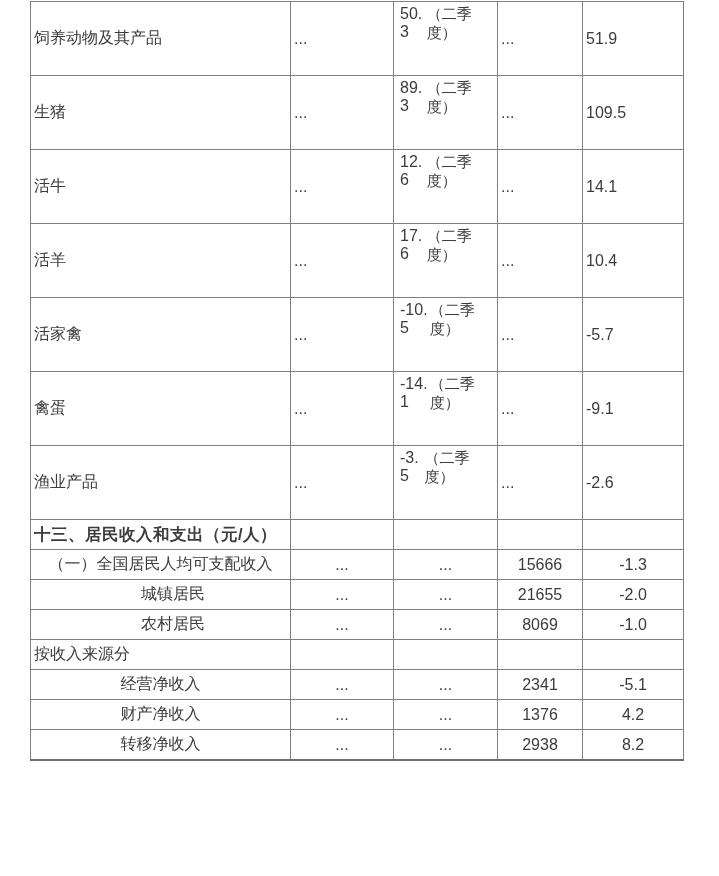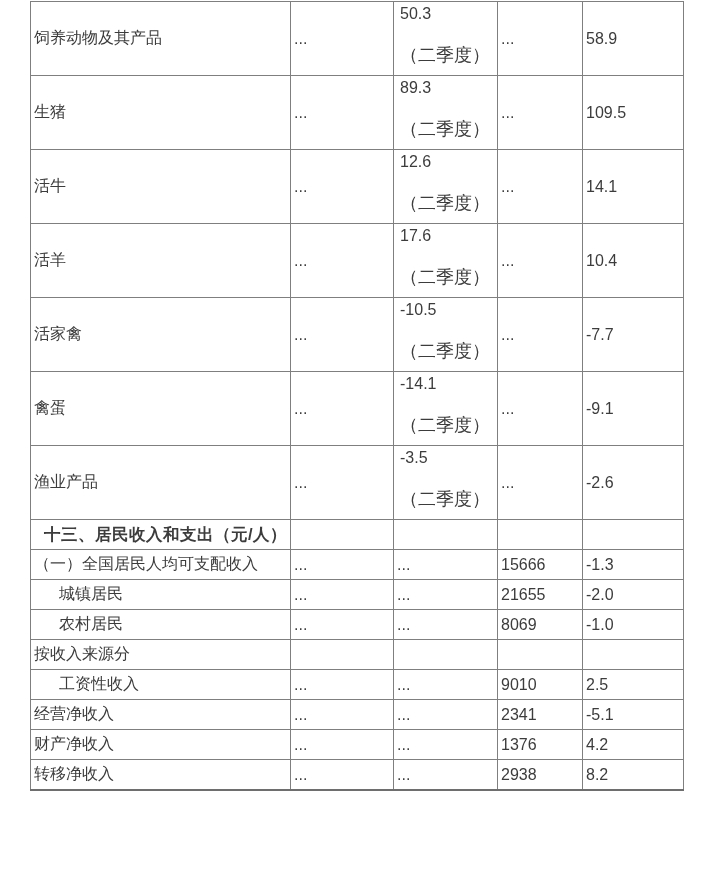--- a/index.html
+++ b/index.html
@@ -26,40 +26,40 @@
     word-break: break-all;
   }
   
   .col-item { width: 260px; }
   .col-d1   { width: 103px; }
   .col-q    { width: 104px; }
   .col-d2   { width: 85px;  }
   .col-v    { width: 101px; }
 
   .row-tall td    { height: 73px; }
-  .row-section td { height: 29px; text-align: right; }
+  .row-section td { height: 29px; }
   .row-label td   { height: 29px; }
-  .row-normal td  { height: 29px; }
+  .row-normal td  { height: 29px; text-align: center; }
   .row-wrap td    { height: 55px; }
 
   .row-section .c-item { font-weight: bold; font-size: 16.5px; letter-spacing: 0.5px; }
   .row-wrap .c-item { line-height: 27px; }
   .indent-row .c-item { padding-left: 28px; }
 
   .c-q { vertical-align: top; padding: 0; }
   .q-wrap {
     display: flex;
-    flex-direction: column;
+    flex-direction: row;
     justify-content: space-between;
     height: 73px;
     box-sizing: border-box;
     padding: 3px 3px 8px 3px;
   }
   .q-val  { font-size: 16px; }
-  .q-note { font-size: 18px; }
+  .q-note { font-size: 15px; }
 
   .stat-table tr:last-child td { border-bottom: 2px solid #6e6e6e; }
 </style>
 </head>
 <body>
 
 <div>
   <table class="stat-table">
     <colgroup>
       <col class="col-item">
@@ -72,21 +72,21 @@
         <tr class="row-tall">
           <td class="c-item">饲养动物及其产品</td>
           <td class="c-dots">...</td>
           <td class="c-q">
             <div class="q-wrap">
               <div class="q-val">50.3</div>
               <div class="q-note">（二季度）</div>
             </div>
           </td>
           <td class="c-dots">...</td>
-          <td class="c-val">58.9</td>
+          <td class="c-val">51.9</td>
         </tr>
         <tr class="row-tall">
           <td class="c-item">生猪</td>
           <td class="c-dots">...</td>
           <td class="c-q">
             <div class="q-wrap">
               <div class="q-val">89.3</div>
               <div class="q-note">（二季度）</div>
             </div>
           </td>
@@ -120,21 +120,21 @@
         <tr class="row-tall">
           <td class="c-item">活家禽</td>
           <td class="c-dots">...</td>
           <td class="c-q">
             <div class="q-wrap">
               <div class="q-val">-10.5</div>
               <div class="q-note">（二季度）</div>
             </div>
           </td>
           <td class="c-dots">...</td>
-          <td class="c-val">-7.7</td>
+          <td class="c-val">-5.7</td>
         </tr>
         <tr class="row-tall">
           <td class="c-item">禽蛋</td>
           <td class="c-dots">...</td>
           <td class="c-q">
             <div class="q-wrap">
               <div class="q-val">-14.1</div>
               <div class="q-note">（二季度）</div>
             </div>
           </td>
@@ -180,27 +180,20 @@
           <td class="c-dots">...</td>
           <td class="c-val">8069</td>
           <td class="c-val">-1.0</td>
         </tr>
         <tr class="row-label">
           <td class="c-item">按收入来源分</td>
           <td class="c-empty"></td>
           <td class="c-empty"></td>
           <td class="c-empty"></td>
           <td class="c-empty"></td>
-        </tr>
-        <tr class="row-normal indent-row">
-          <td class="c-item">工资性收入</td>
-          <td class="c-dots">...</td>
-          <td class="c-dots">...</td>
-          <td class="c-val">9010</td>
-          <td class="c-val">2.5</td>
         </tr>
         <tr class="row-normal">
           <td class="c-item">经营净收入</td>
           <td class="c-dots">...</td>
           <td class="c-dots">...</td>
           <td class="c-val">2341</td>
           <td class="c-val">-5.1</td>
         </tr>
         <tr class="row-normal">
           <td class="c-item">财产净收入</td>

